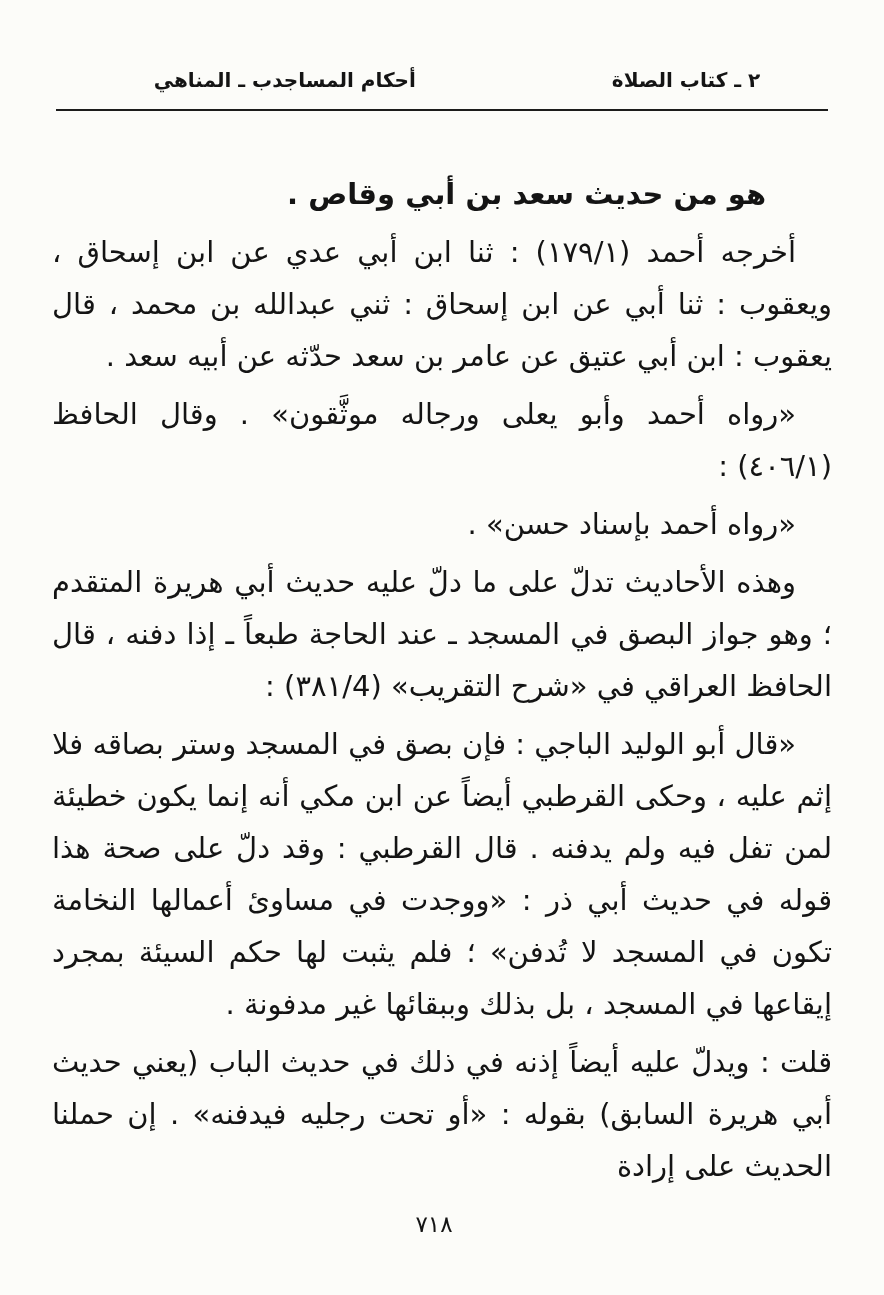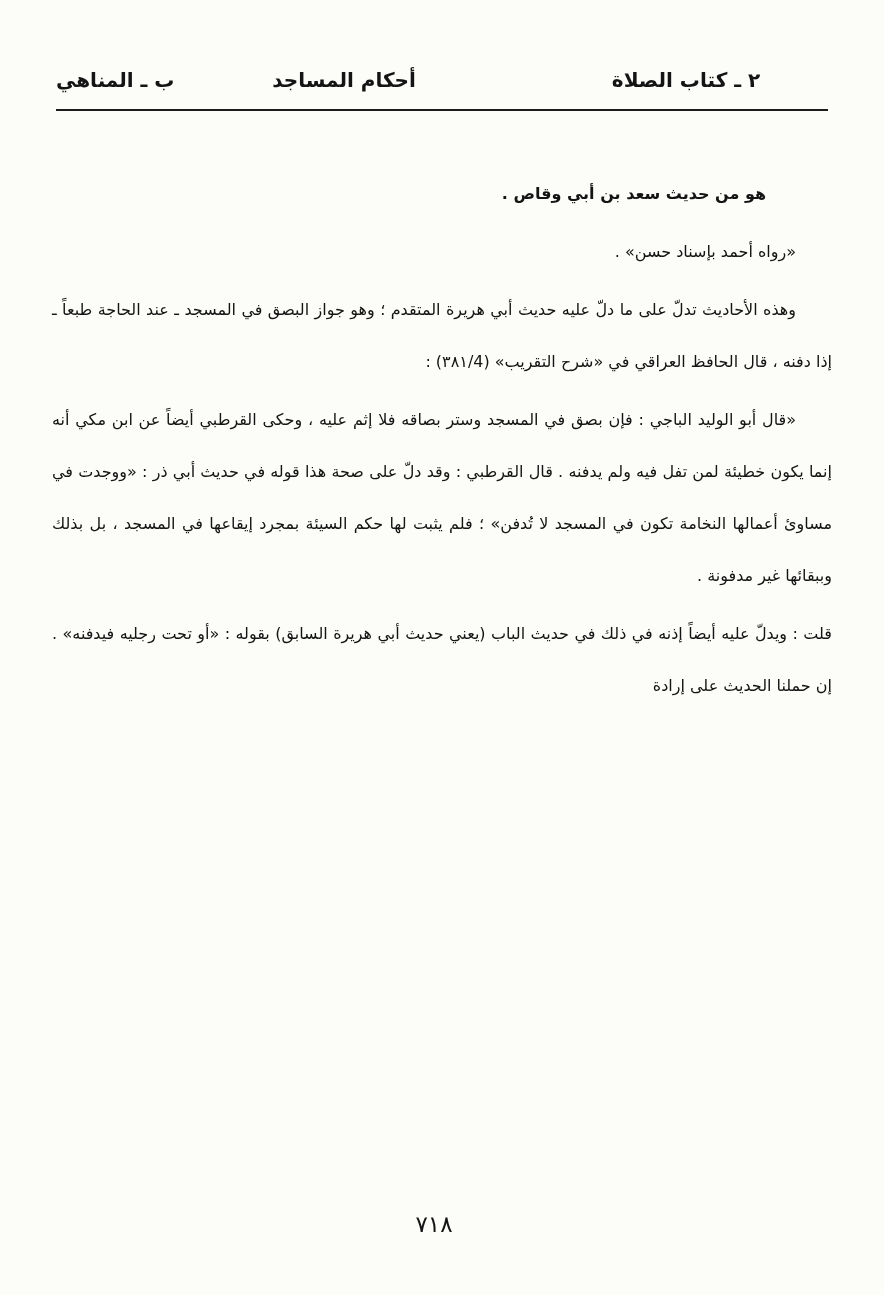--- a/index.html
+++ b/index.html
@@ -22,35 +22,35 @@
     left: 56px;
     display: flex;
     justify-content: space-between;
     align-items: baseline;
     font-size: 20px;
     font-weight: bold;
     direction: rtl;
   }
   .running-head .rh-right { width: 28%; text-align: left; }
   .running-head .rh-center { width: 44%; text-align: left; }
-  .running-head .rh-left { width: 28%; text-align: left; }
+  .running-head .rh-left { width: 28%; text-align: right; }
   .head-rule {
     position: absolute;
     top: 109px;
     right: 56px;
     left: 56px;
     border: 0;
     border-top: 2px solid #1c1c1c;
   }
   .body-text {
     position: absolute;
     top: 168px;
     right: 52px;
     left: 52px;
-    font-size: 16px;
+    font-size: 29px;
     line-height: 52px;
     text-align: justify;
     direction: rtl;
   }
   .body-text p {
     text-indent: 36px;
     margin-bottom: 6px;
   }
   .body-text p.lead {
     text-indent: 66px;
@@ -77,20 +77,22 @@
   <div class="running-head">
     <span class="rh-right">٢ ـ كتاب الصلاة</span>
     <span class="rh-center">أحكام المساجد</span>
     <span class="rh-left">ب ـ المناهي</span>
   </div>
 
   <hr class="head-rule">
 
   <div class="body-text">
       <p class="lead">هو من حديث سعد بن أبي وقاص .</p>
+      <p>أخرجه أحمد (١٧٩/١) : ثنا ابن أبي عدي عن ابن إسحاق ، ويعقوب : ثنا أبي عن ابن إسحاق : ثني عبدالله بن محمد ، قال يعقوب : ابن أبي عتيق عن عامر بن سعد حدّثه عن أبيه سعد .</p>
+      <p>«رواه أحمد وأبو يعلى ورجاله موثَّقون» . وقال الحافظ (٤٠٦/١) :</p>
       <p>«رواه أحمد بإسناد حسن» .</p>
       <p>وهذه الأحاديث تدلّ على ما دلّ عليه حديث أبي هريرة المتقدم ؛ وهو جواز البصق في المسجد ـ عند الحاجة طبعاً ـ إذا دفنه ، قال الحافظ العراقي في «شرح التقريب» (٣٨١/4) :</p>
       <p>«قال أبو الوليد الباجي : فإن بصق في المسجد وستر بصاقه فلا إثم عليه ، وحكى القرطبي أيضاً عن ابن مكي أنه إنما يكون خطيئة لمن تفل فيه ولم يدفنه . قال القرطبي : وقد دلّ على صحة هذا قوله في حديث أبي ذر : «ووجدت في مساوئ أعمالها النخامة تكون في المسجد لا تُدفن» ؛ فلم يثبت لها حكم السيئة بمجرد إيقاعها في المسجد ، بل بذلك وببقائها غير مدفونة .</p>
       <p class="flush">قلت : ويدلّ عليه أيضاً إذنه في ذلك في حديث الباب (يعني حديث أبي هريرة السابق) بقوله : «أو تحت رجليه فيدفنه» . إن حملنا الحديث على إرادة</p>
     </div>
 
   <div class="page-number">٧١٨</div>
 
 </div>
 

